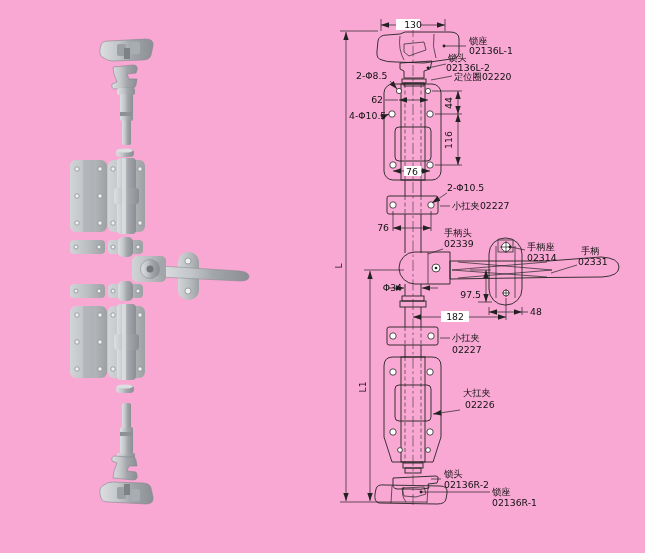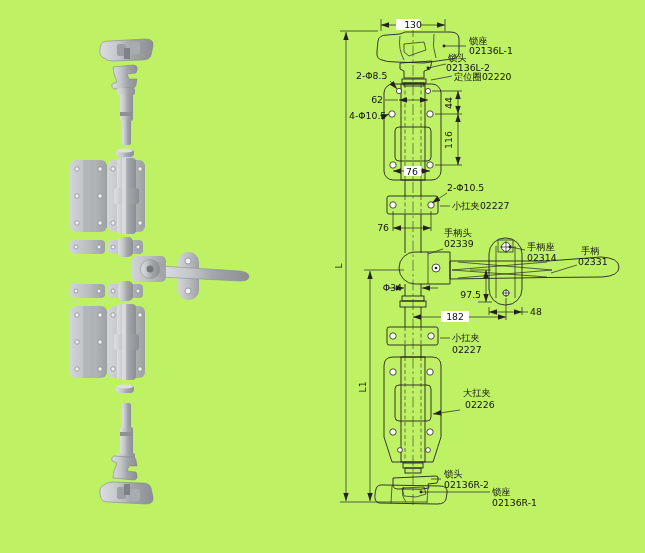--- a/index.html
+++ b/index.html
@@ -1,16 +1,16 @@
 <!DOCTYPE html>
 <html><head>
 <meta charset="utf-8">
 <style>
   html,body{margin:0;padding:0;background:#fff;}
-  .stage{position:relative;width:645px;height:553px;background:#bef264;overflow:hidden;
+  .stage{position:relative;width:645px;height:553px;background:#f9a8d4;overflow:hidden;
          font-family:"DejaVu Sans",sans-serif;}
   svg text{font-family:"DejaVu Sans",sans-serif;fill:#111;}
   .dim{font-size:9.3px;}
   .lbl{font-size:9.3px;}
   .ln{stroke:#222;stroke-width:0.9;fill:none;}
   .thin{stroke:#222;stroke-width:0.7;fill:none;}
   .hole{fill:#fff;stroke:#222;stroke-width:0.8;}
   .dash{stroke:#222;stroke-width:0.6;fill:none;stroke-dasharray:4 2.5;}
   .cl{stroke:#333;stroke-width:0.6;fill:none;stroke-dasharray:11 3 2.5 3;}
   .dln{stroke:#222;stroke-width:0.7;fill:none;}

